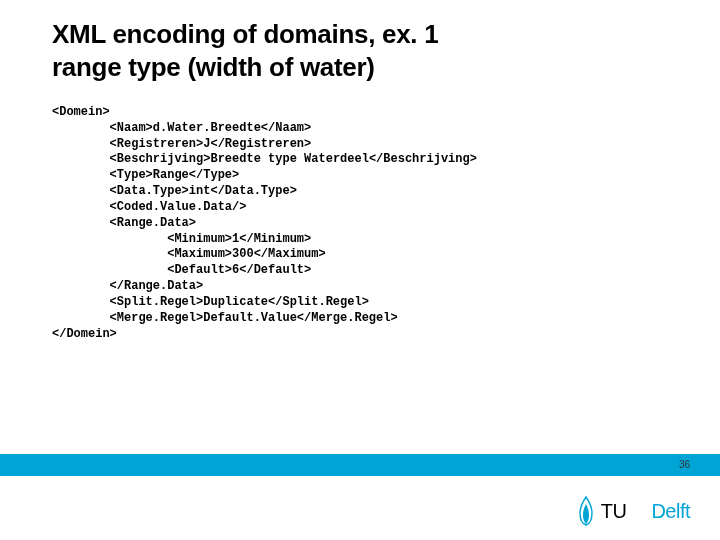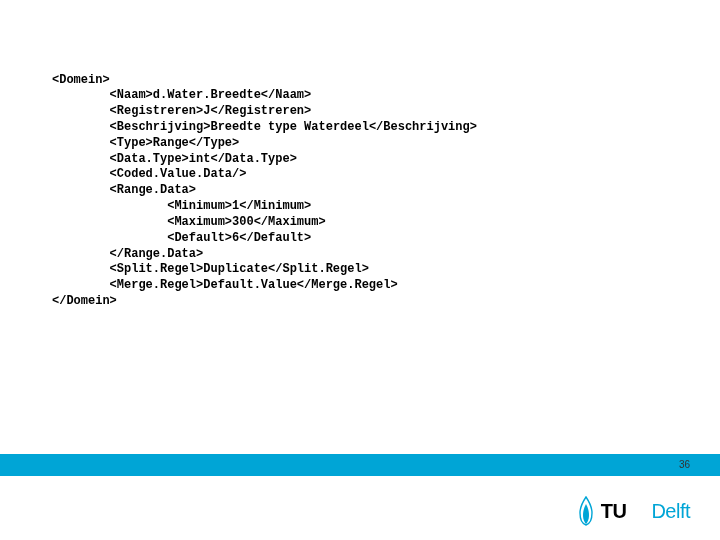--- a/index.html
+++ b/index.html
@@ -70,21 +70,22 @@
   }
   .logo-text .tu { color: #000; }
   .logo-text .delft { color: #00a5d6; font-weight: 400; padding-left: 25px; }
 </style>
 </head>
 <body>
 
 <div class="slide">
 
   <h1 class="title">
-    <br>
+    <span>XML encoding of domains, ex. 1</span><br>
+    <span>range type (width of water)</span>
   </h1>
 
   <div class="code"><span>&lt;Domein&gt;</span>
 <span>        &lt;Naam&gt;d.</span><span>Water.</span><span>Breedte&lt;/Naam&gt;</span>
 <span>        &lt;Registreren&gt;J&lt;/Registreren&gt;</span>
 <span>        &lt;Beschrijving&gt;</span><span class="u">Breedte</span><span> </span><span class="u">type</span><span> </span><span class="u">Waterdeel</span><span>&lt;/Beschrijving&gt;</span>
 <span>        &lt;Type&gt;Range&lt;/Type&gt;</span>
 <span>        &lt;Data.Type&gt;</span><span class="u">int</span><span>&lt;/Data.Type&gt;</span>
 <span>        &lt;Coded.Value.Data/&gt;</span>
 <span>        &lt;Range.Data&gt;</span>
@@ -99,17 +100,17 @@
   <div class="footer-bar"></div>
 
   <div class="page-num">36</div>
 
   <div class="logo">
     <svg class="logo-flame" viewBox="0 0 18 30">
       <path d="M9 1 C5 7 3 11 3 17 C3 24 6 28 9 29 C12 28 15 24 15 17 C15 11 13 7 9 1 Z" fill="none" stroke="#00a5d6" stroke-width="1.4"></path>
       <path d="M9 8 C7 12 6 15 6 19 C6 24 8 27 9 28 C10 27 12 24 12 19 C12 15 11 12 9 8 Z" fill="#00a5d6"></path>
     </svg>
     <span class="logo-text">
-      <span class="tu" style="font-weight:700">TU</span><span class="delft">Delft</span>
+      <span class="tu" style="font-weight:400">TU</span><span class="delft">Delft</span>
     </span>
   </div>
 
 </div>
 
 </body></html>

